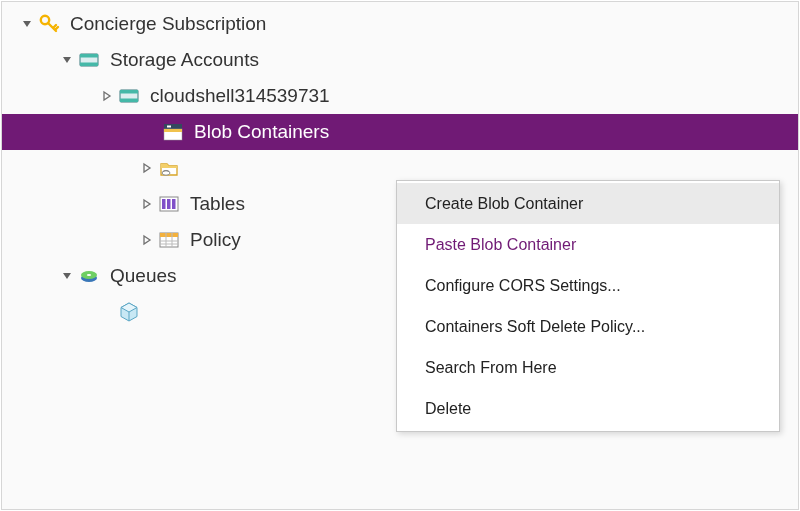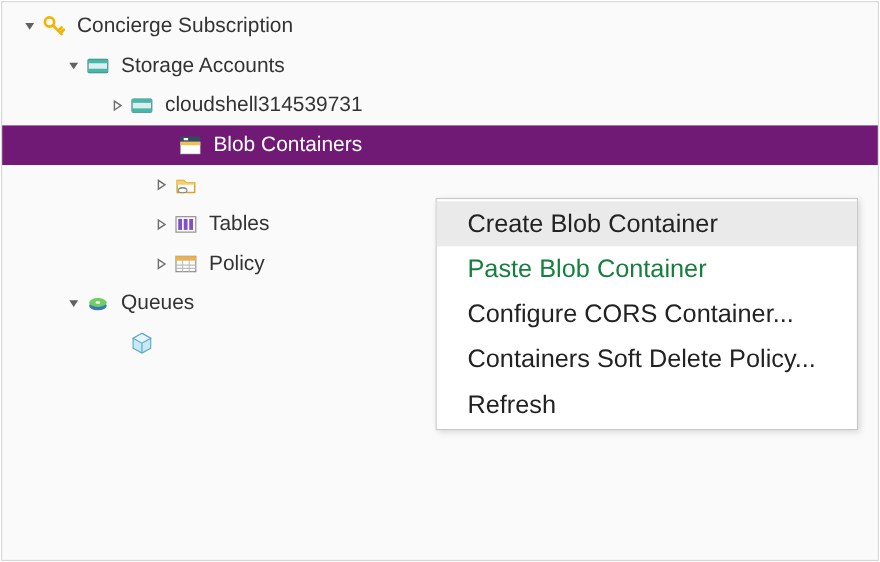--- a/index.html
+++ b/index.html
@@ -65,26 +65,26 @@
     background: #fff;
     border: 1px solid #c8c8c8;
     box-shadow: 2px 2px 6px rgba(0,0,0,0.15);
     padding: 2px 0;
   }
   .ctxitem {
     height: 41px;
     display: flex;
     align-items: center;
     padding: 0 28px;
-    font-size: 23px;
+    font-size: 16px;
     color: #222;
     cursor: default;
   }
   .ctxitem.hover { background: #eaeaea; }
-  .ctxitem.disabled { color: #15803d; text-align: right; }
+  .ctxitem.disabled { color: #701a75; text-align: right; }
 
 </style>
 </head>
 <body>
 
 <div class="frame">
   <div class="tree">
 
     <div class="row">
       <span class="indent ind-0"></span>
@@ -237,22 +237,25 @@
   </div>
 
   <div class="ctxmenu">
     <div class="ctxitem hover">
       <span>Create Blob Container</span>
     </div>
     <div class="ctxitem disabled">
       <span>Paste Blob Container</span>
     </div>
     <div class="ctxitem">
-      <span>Configure CORS Container...</span>
+      <span>Configure CORS Settings...</span>
     </div>
     <div class="ctxitem">
       <span>Containers Soft Delete Policy...</span>
     </div>
     <div class="ctxitem">
-      <span>Refresh</span>
+      <span>Search From Here</span>
+    </div>
+    <div class="ctxitem">
+      <span>Delete</span>
     </div>
   </div>
 </div>
 
 </body></html>

